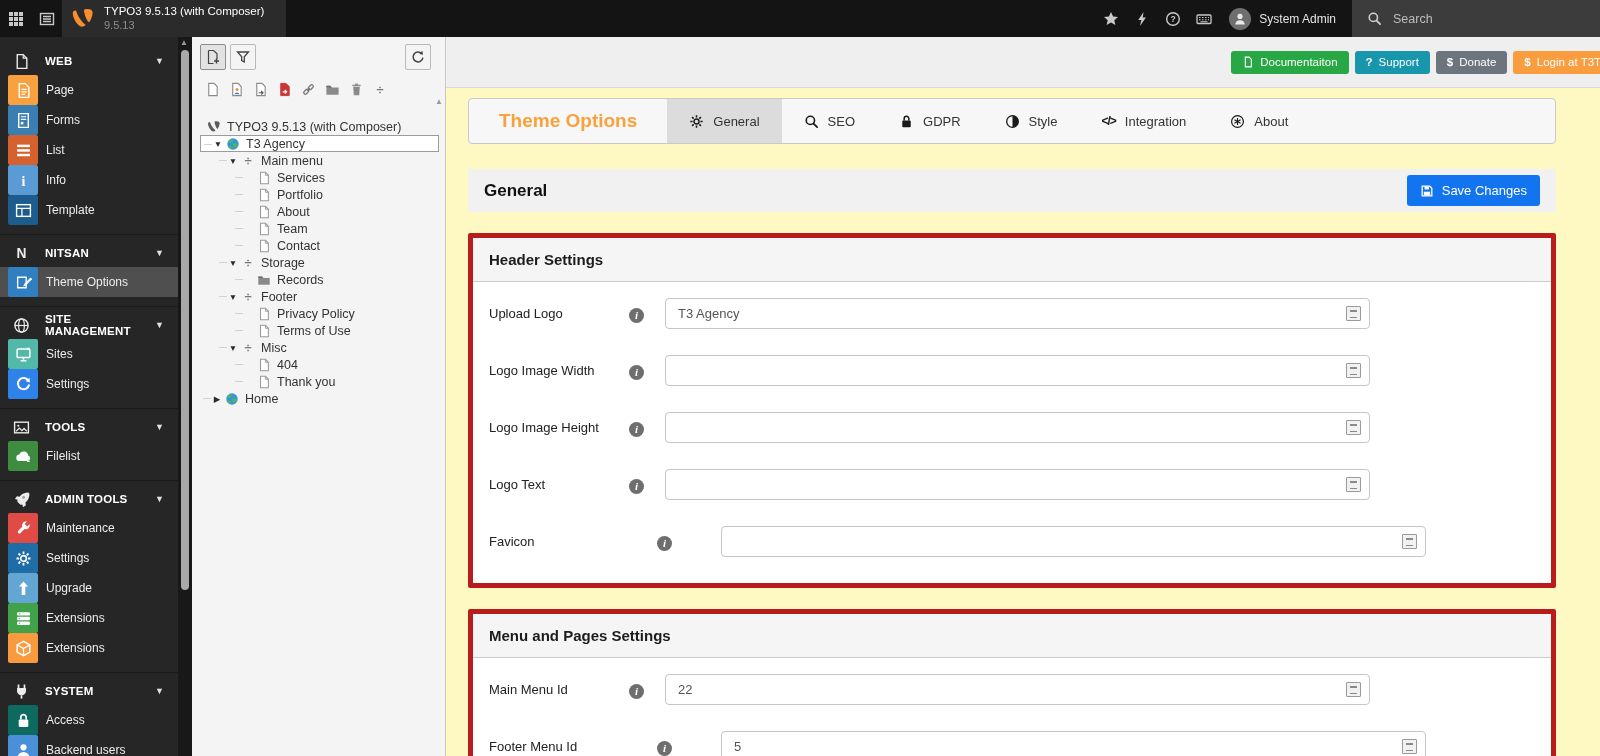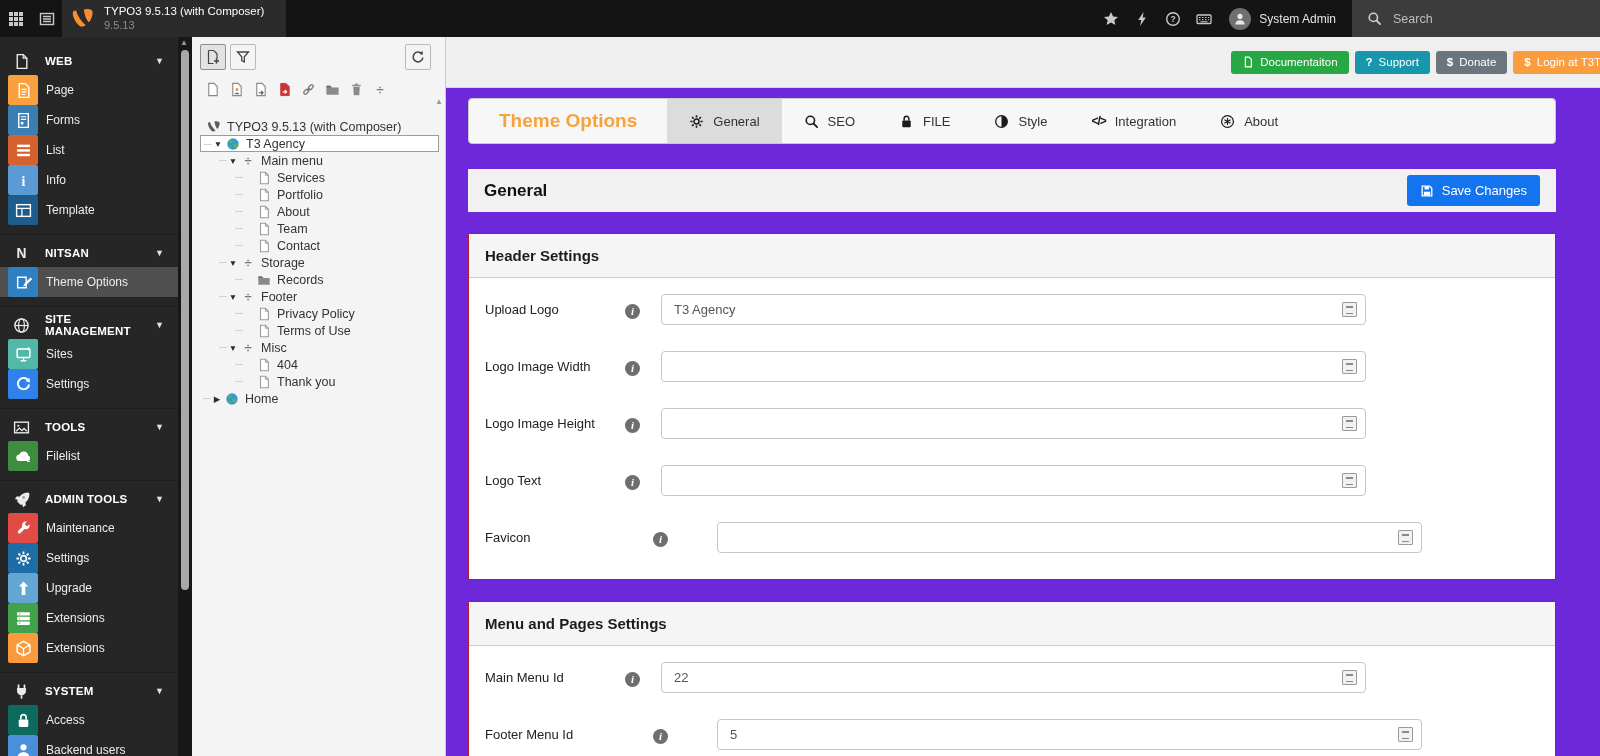--- a/index.html
+++ b/index.html
@@ -67,21 +67,21 @@
   .node .conn { position:absolute; top:8px; width:8px; border-top:1px solid #d2d2d2; }
   .node .exp { width:10px; margin-right:2px; font-size:8.5px; color:#2b2b2b; text-align:center; flex:none; }
   .node .nicon { width:16px; height:16px; margin-right:5px; display:flex; align-items:center; justify-content:center; flex:none; }
   .node .nicon svg { width:14px; height:14px; }
   .node .nicon .tg { font-size:13px; color:#777; font-weight:bold; }
   .node.sel { background:#fff; border:1px solid #9c9c9c; }
   .node .nlabel { white-space:nowrap; }
   #tree-scroll-arrow { position:absolute; right:2px; top:60px; font-size:8px; color:#9a9a9a; }
 
   
-  #content { flex:1; background:#6d28d9; min-width:0; }
+  #content { flex:1; background:#fef9c3; min-width:0; }
   #docheader { height:51px; background:#efefef; border-bottom:1px solid #d8d8d8;
     display:flex; align-items:center; justify-content:flex-end; }
   #dh-btns { display:flex; gap:6px; margin-right:-46px; }
   .btn { height:23px; border-radius:3px; color:#fff; font-size:11.5px; display:flex; align-items:center;
     gap:6px; padding:0 11px; white-space:nowrap; border:none; }
   .btn .bic { font-weight:bold; font-size:11.5px; display:flex; align-items:center; }
   .btn .bic svg { width:12px; height:12px; }
 
   #module-body { padding:5px 0 0 22px; }
   .inner { width:1088px; }
@@ -95,21 +95,21 @@
   .tab .tic svg { width:15px; height:15px; }
   .tab .tic .code-g { font-weight:bold; font-size:12px; letter-spacing:-1px; }
 
   #section-bar { margin-top:25px; height:43px; background:#f1f1f1; display:flex; align-items:center;
     justify-content:space-between; padding:0 16px; }
   #section-title { font-size:17px; font-weight:bold; color:#111; }
   #save-btn { background:#1374f0; color:#fff; height:31px; padding:0 13px; border-radius:3px; font-size:13px;
     display:flex; gap:8px; align-items:center; border:none; }
   #save-btn svg { width:14px; height:14px; }
 
-  .panel { border:1px solid #b91c1c; border-radius:2px; margin-top:21px; background:#fff; }
+  .panel { border:5px solid #b91c1c; border-radius:2px; margin-top:21px; background:#fff; }
   .panel-h { height:44px; background:#f5f5f5; border-bottom:1px solid #ccc; display:flex; align-items:center;
     padding:0 16px; font-size:15px; font-weight:bold; color:#1c1c1c; }
   .panel-b { padding:16px 16px 26px; }
   .field { display:flex; margin-bottom:26px; }
   .field:last-child { margin-bottom:0;gap:28px; }
   .f-label { width:140px; font-size:13px; color:#222; padding-top:8px; flex:none; }
   .f-info { width:36px; padding-top:7px; flex:none; }
   .info-c { display:inline-block; width:15px; height:15px; border-radius:50%; background:#6e6e6e; color:#fff;
     font-family:"Liberation Serif", serif; font-weight:bold; font-style:italic; font-size:11px;
     text-align:center; line-height:15px; }
@@ -792,21 +792,21 @@
                 </span>
     <span>SEO</span>
   </div>
               <div class="tab">
     <span class="tic">
                   <svg viewBox="0 0 16 16" width="100%" height="100%" xmlns="http://www.w3.org/2000/svg">
                     <rect x="3.5" y="7" width="9" height="7" rx="1" fill="currentColor"></rect>
                     <path d="M5.5 7V5a2.5 2.5 0 0 1 5 0v2" fill="none" stroke="currentColor" stroke-width="1.6"></path>
                   </svg>
                 </span>
-    <span>FILE</span>
+    <span>GDPR</span>
   </div>
               <div class="tab">
     <span class="tic">
                   <svg viewBox="0 0 16 16" width="100%" height="100%" xmlns="http://www.w3.org/2000/svg">
                     <circle cx="8" cy="8" r="6.2" fill="none" stroke="currentColor" stroke-width="1.4"></circle>
                     <path d="M8 1.8a6.2 6.2 0 0 1 0 12.4z" fill="currentColor"></path>
                   </svg>
                 </span>
     <span>Style</span>
   </div>

